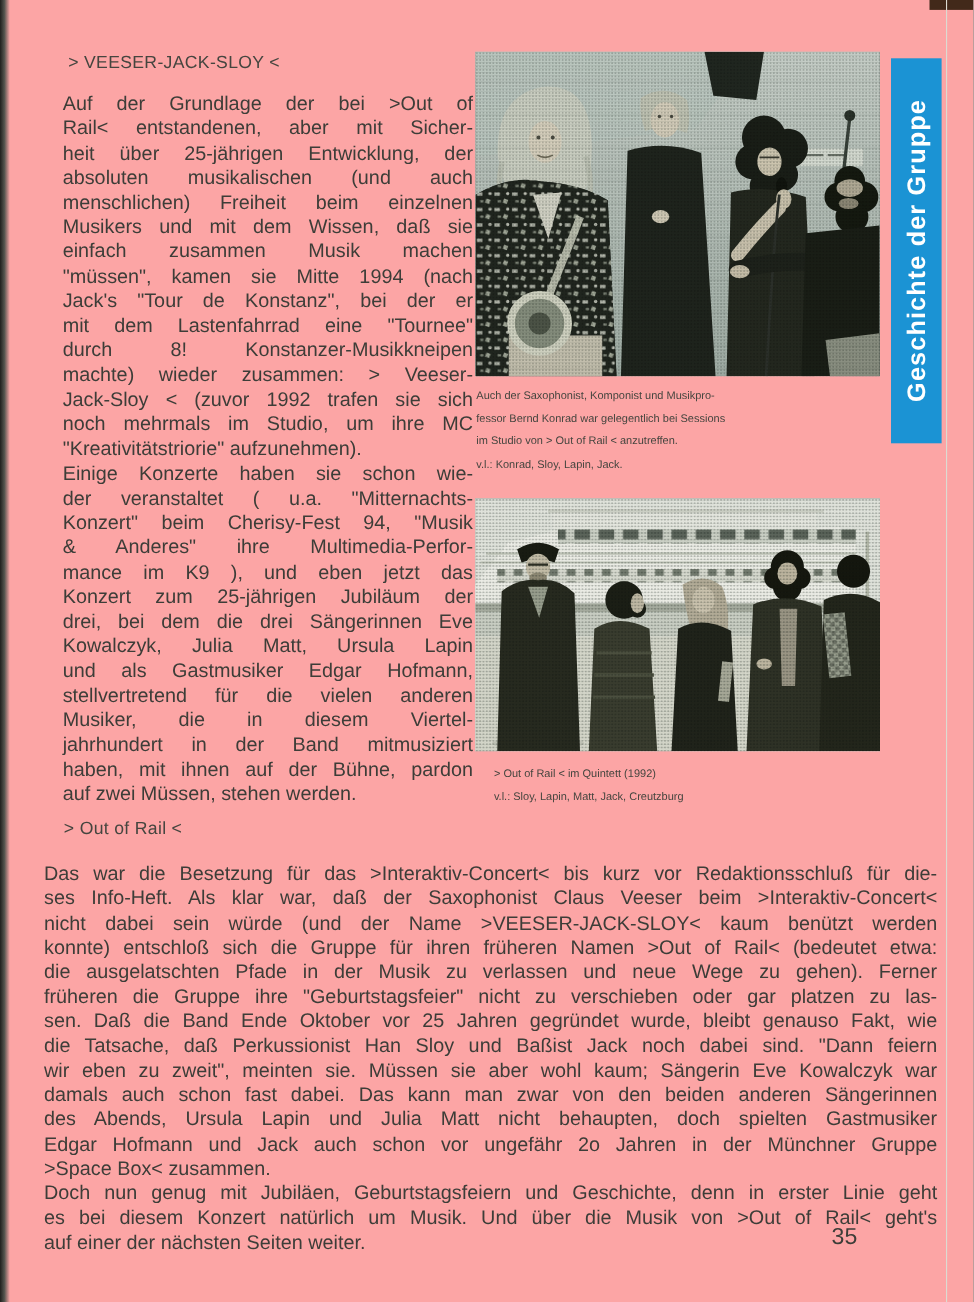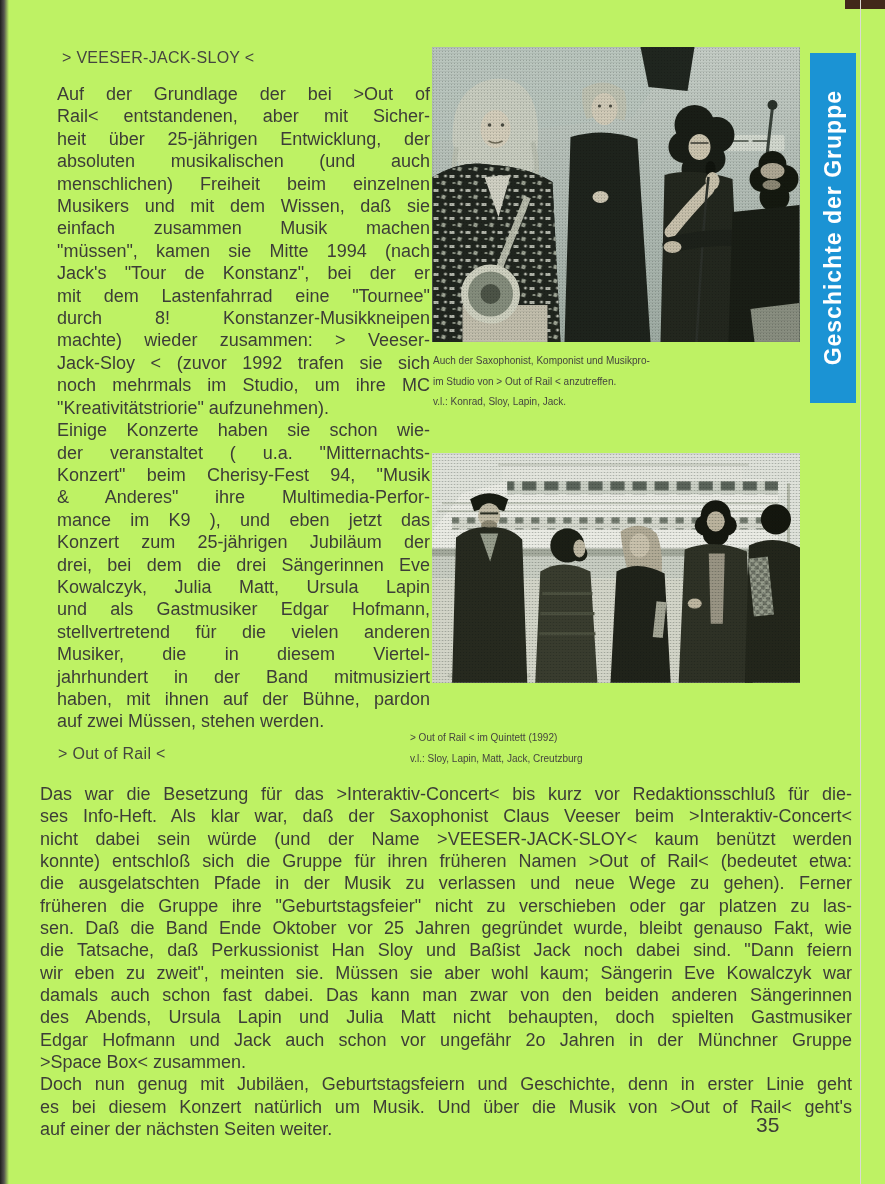--- a/index.html
+++ b/index.html
@@ -1,35 +1,35 @@
 <!DOCTYPE html>
 <html><head>
 <meta charset="utf-8">
 <style>
   html,body{margin:0;padding:0;background:#8a8a85;}
-  .page{position:relative;width:885px;height:1184px;background:#bef264;overflow:hidden;
+  .page{position:relative;width:885px;height:1184px;background:#fca5a5;overflow:hidden;
         font-family:"Liberation Sans","DejaVu Sans",sans-serif;color:#3d3d38;}
   .scan-edge-left{position:absolute;left:0;top:0;width:9px;height:1184px;
         background:linear-gradient(to right,#1f1f1d 0%,#55554f 45%,rgba(150,150,140,0) 100%);}
   .scan-mark-tr{position:absolute;left:845px;top:0;width:40px;height:9px;background:#42291a;}
   .page-crease{position:absolute;left:860px;top:0;width:1px;height:1184px;background:#dcdbd2;}
 
   .heading{position:absolute;font-size:16px;letter-spacing:.3px;color:#45453f;}
   #heading-top{left:62px;top:49px;}
   #heading-mid{left:58px;top:745px;}
 
   .textblock{position:absolute;}
   #left-col{left:57px;top:83px;width:373px;font-size:18px;line-height:22.4px;}
   #bottom-block{left:40px;top:783px;width:812px;font-size:18px;line-height:22.35px;}
   .jline{text-align:justify;text-align-last:justify;white-space:nowrap0;}
   .jline.pend{text-align-last:left;}
 
   .caption{position:absolute;font-size:10px;line-height:20.6px;color:#45453f;}
   #caption1{left:433px;top:351px;width:380px;}
-  #caption2{left:410px;top:694px;width:380px;margin-top:34px;}
+  #caption2{left:449px;top:694px;width:380px;}
   .cap-line{text-align:left;}
 
   .photo{position:absolute;background:#b9c3bc;box-shadow:0 0 0 1px rgba(90,100,92,.25) inset;}
   #photo1{left:432px;top:47px;width:368px;height:295px;}
   #photo2{left:432px;top:453px;width:368px;height:230px;}
   .photo svg{display:block;width:100%;height:100%;}
   .photo::after{content:'';position:absolute;inset:0;pointer-events:none;
      background-image:radial-gradient(rgba(20,32,26,.20) .7px,transparent .9px);
      background-size:3px 3px;mix-blend-mode:multiply;}
   .photo::before{content:'';position:absolute;inset:0;pointer-events:none;z-index:2;
@@ -169,20 +169,21 @@
       <ellipse cx="340" cy="124" rx="12" ry="8" fill="#b3ac97"></ellipse>
       <ellipse cx="339" cy="138" rx="9" ry="5" fill="#8f8a77"></ellipse>
       <path d="M300,165 L367,158 L367,295 L296,295 Z" fill="#191d15"></path>
       <polygon points="318,262 367,256 367,295 322,295" fill="#8c9183"></polygon>
       <rect width="367" height="295" filter="url(#g1)" opacity="0.18" style="mix-blend-mode:multiply"></rect>
     </svg>
   </figure>
 
   <div class="caption" id="caption1">
       <div class="cap-line">Auch der Saxophonist, Komponist und Musikpro-</div>
+      <div class="cap-line">fessor Bernd Konrad war gelegentlich bei Sessions</div>
       <div class="cap-line">im Studio von &gt; Out of Rail &lt; anzutreffen.</div>
       <div class="cap-line">v.l.: Konrad, Sloy, Lapin, Jack.</div>
     </div>
 
   <figure class="photo" id="photo2" style="margin:0">
     <svg viewBox="0 0 367 229">
       <defs>
         <pattern id="win2" width="22" height="13" patternUnits="userSpaceOnUse">
           <rect width="22" height="13" fill="#cfd4c9"></rect>
             <rect x="2" y="2" width="14" height="9" fill="#5d665c"></rect>

